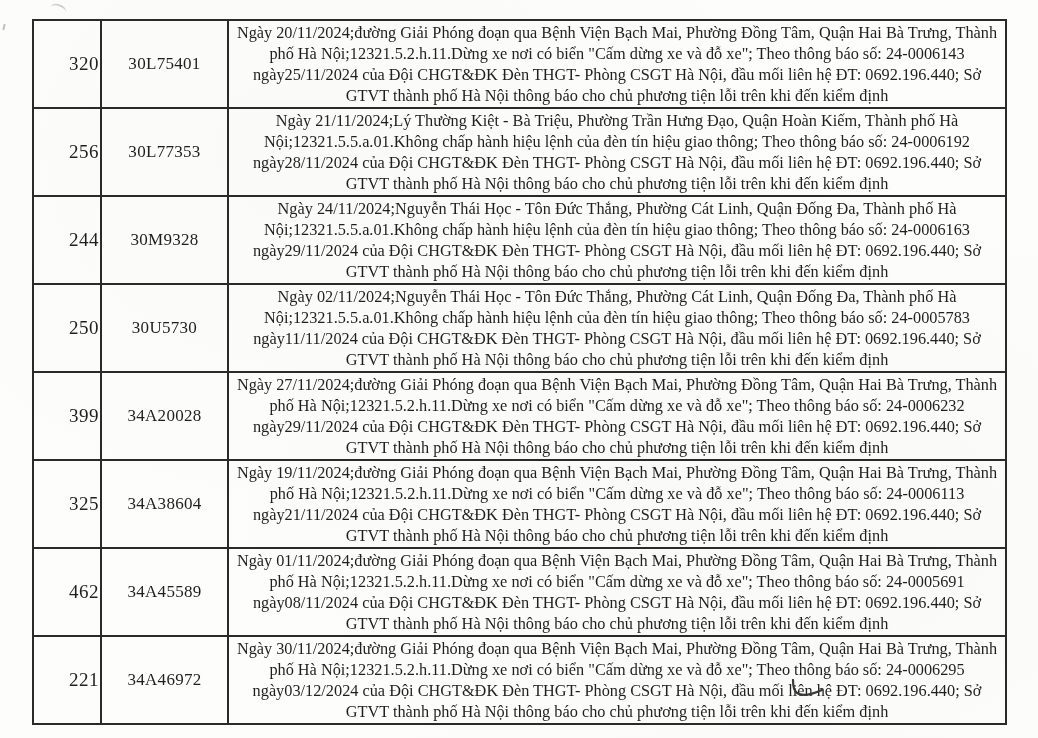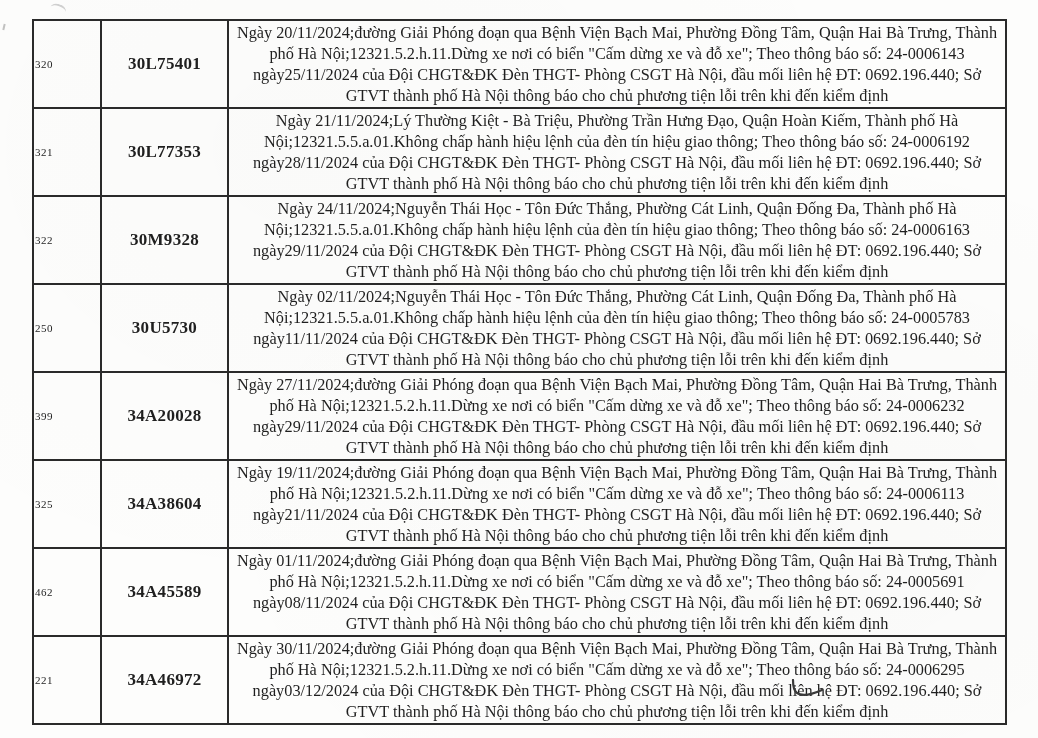--- a/index.html
+++ b/index.html
@@ -32,29 +32,28 @@
     border-collapse: collapse;
     table-layout: fixed;
   }
   table.viol td {
     border: 2px solid #2a2a2a;
     vertical-align: middle;
     overflow: hidden;
   }
   table.viol tr { height: 84px; }
   td.c-no {
-    text-align: left;
-    font-size: 11px;
+    text-align: right;
+    font-size: 19px;
     letter-spacing: 0.5px;
   }
   td.c-plate {
     text-align: center;
     font-size: 17px;
     letter-spacing: 0.3px;
-    font-weight: bold;
   }
   td.c-desc {
     text-align: center;
     font-size: 16.3px;
     line-height: 21px;
     padding: 1px 3px;
     border-radius: 6px;
   }
   
   .smudge {
@@ -105,32 +104,32 @@
     </td>
     <td class="c-plate">
       <span>30L75401</span>
     </td>
     <td class="c-desc">
       <span>Ngày 20/11/2024;đường Giải Phóng đoạn qua Bệnh Viện Bạch Mai, Phường Đồng Tâm, Quận Hai Bà Trưng, Thành phố Hà Nội;12321.5.2.h.11.Dừng xe nơi có biển "Cấm dừng xe và đỗ xe"; Theo thông báo số: 24-0006143 ngày25/11/2024 của Đội CHGT&amp;ĐK Đèn THGT- Phòng CSGT Hà Nội, đầu mối liên hệ ĐT: 0692.196.440; Sở GTVT thành phố Hà Nội thông báo cho chủ phương tiện lỗi trên khi đến kiểm định</span>
     </td>
   </tr>
         <tr>
     <td class="c-no">
-      <span>321</span>
+      <span>256</span>
     </td>
     <td class="c-plate">
       <span>30L77353</span>
     </td>
     <td class="c-desc">
       <span>Ngày 21/11/2024;Lý Thường Kiệt - Bà Triệu, Phường Trần Hưng Đạo, Quận Hoàn Kiếm, Thành phố Hà Nội;12321.5.5.a.01.Không chấp hành hiệu lệnh của đèn tín hiệu giao thông; Theo thông báo số: 24-0006192 ngày28/11/2024 của Đội CHGT&amp;ĐK Đèn THGT- Phòng CSGT Hà Nội, đầu mối liên hệ ĐT: 0692.196.440; Sở GTVT thành phố Hà Nội thông báo cho chủ phương tiện lỗi trên khi đến kiểm định</span>
     </td>
   </tr>
         <tr>
     <td class="c-no">
-      <span>322</span>
+      <span>244</span>
     </td>
     <td class="c-plate">
       <span>30M9328</span>
     </td>
     <td class="c-desc">
       <span>Ngày 24/11/2024;Nguyễn Thái Học - Tôn Đức Thắng, Phường Cát Linh, Quận Đống Đa, Thành phố Hà Nội;12321.5.5.a.01.Không chấp hành hiệu lệnh của đèn tín hiệu giao thông; Theo thông báo số: 24-0006163 ngày29/11/2024 của Đội CHGT&amp;ĐK Đèn THGT- Phòng CSGT Hà Nội, đầu mối liên hệ ĐT: 0692.196.440; Sở GTVT thành phố Hà Nội thông báo cho chủ phương tiện lỗi trên khi đến kiểm định</span>
     </td>
   </tr>
         <tr>
     <td class="c-no">

